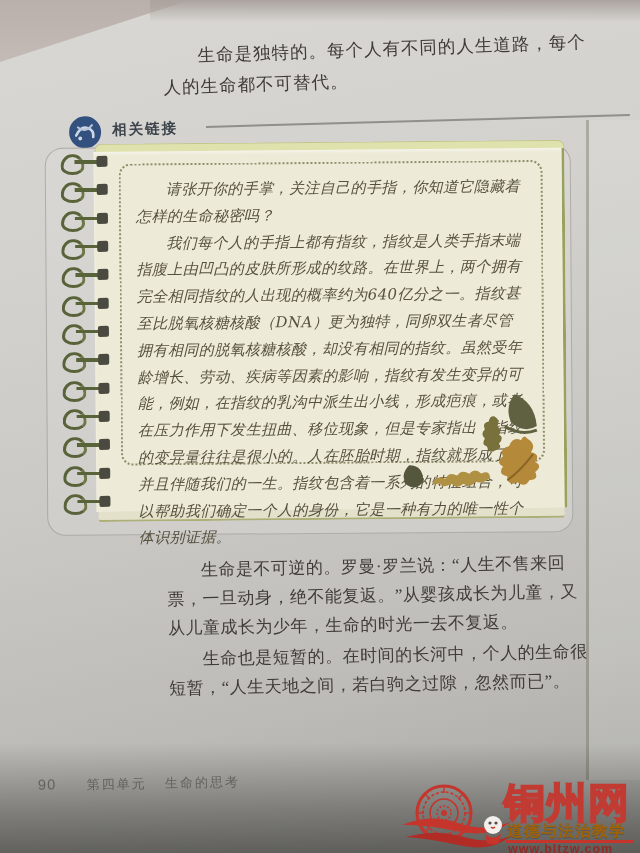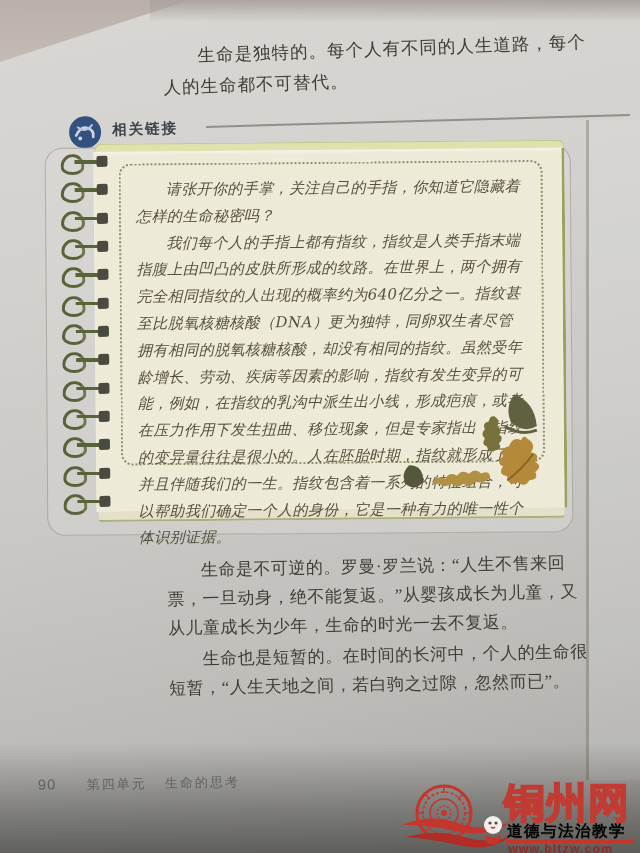--- a/index.html
+++ b/index.html
@@ -78,21 +78,21 @@
   
   .watermark{position:absolute;right:2px;bottom:0;width:238px;height:66px;}
   .wm-seal{position:absolute;left:14px;top:-4px;width:60px;height:60px;}
   .wm-waves{position:absolute;left:0;top:24px;width:114px;height:42px;}
   .wm-penguin{position:absolute;left:80px;top:28px;width:26px;height:30px;}
   .wm-name{position:absolute;left:104px;top:-6px;width:134px;
     font-size:41px;font-weight:bold;letter-spacing:1px;line-height:44px;
     font-family:"Liberation Sans",sans-serif;
     color:#737373;-webkit-text-stroke:1.8px #c23b33;text-shadow:0 0 1px rgba(255,255,255,.3);}
   .wm-tagline{position:absolute;left:107px;top:34px;font-size:15.5px;font-weight:bold;
-    color:#000000;letter-spacing:1.5px;font-family:"Liberation Sans",sans-serif;
+    color:#a16207;letter-spacing:1.5px;font-family:"Liberation Sans",sans-serif;
     text-shadow:0 1px 0 rgba(60,60,60,.4);}
   .wm-rule{position:absolute;left:106px;top:53px;width:128px;height:2.5px;background:#c5352c;}
   .wm-url{position:absolute;left:108px;top:55px;font-size:12.5px;font-weight:bold;
     color:#8f2b26;letter-spacing:1px;font-family:"Liberation Sans",sans-serif;}
 </style>
 </head>
 <body>
 
 <div class="corner-wedge"></div>
 <div class="top-edge"></div>

